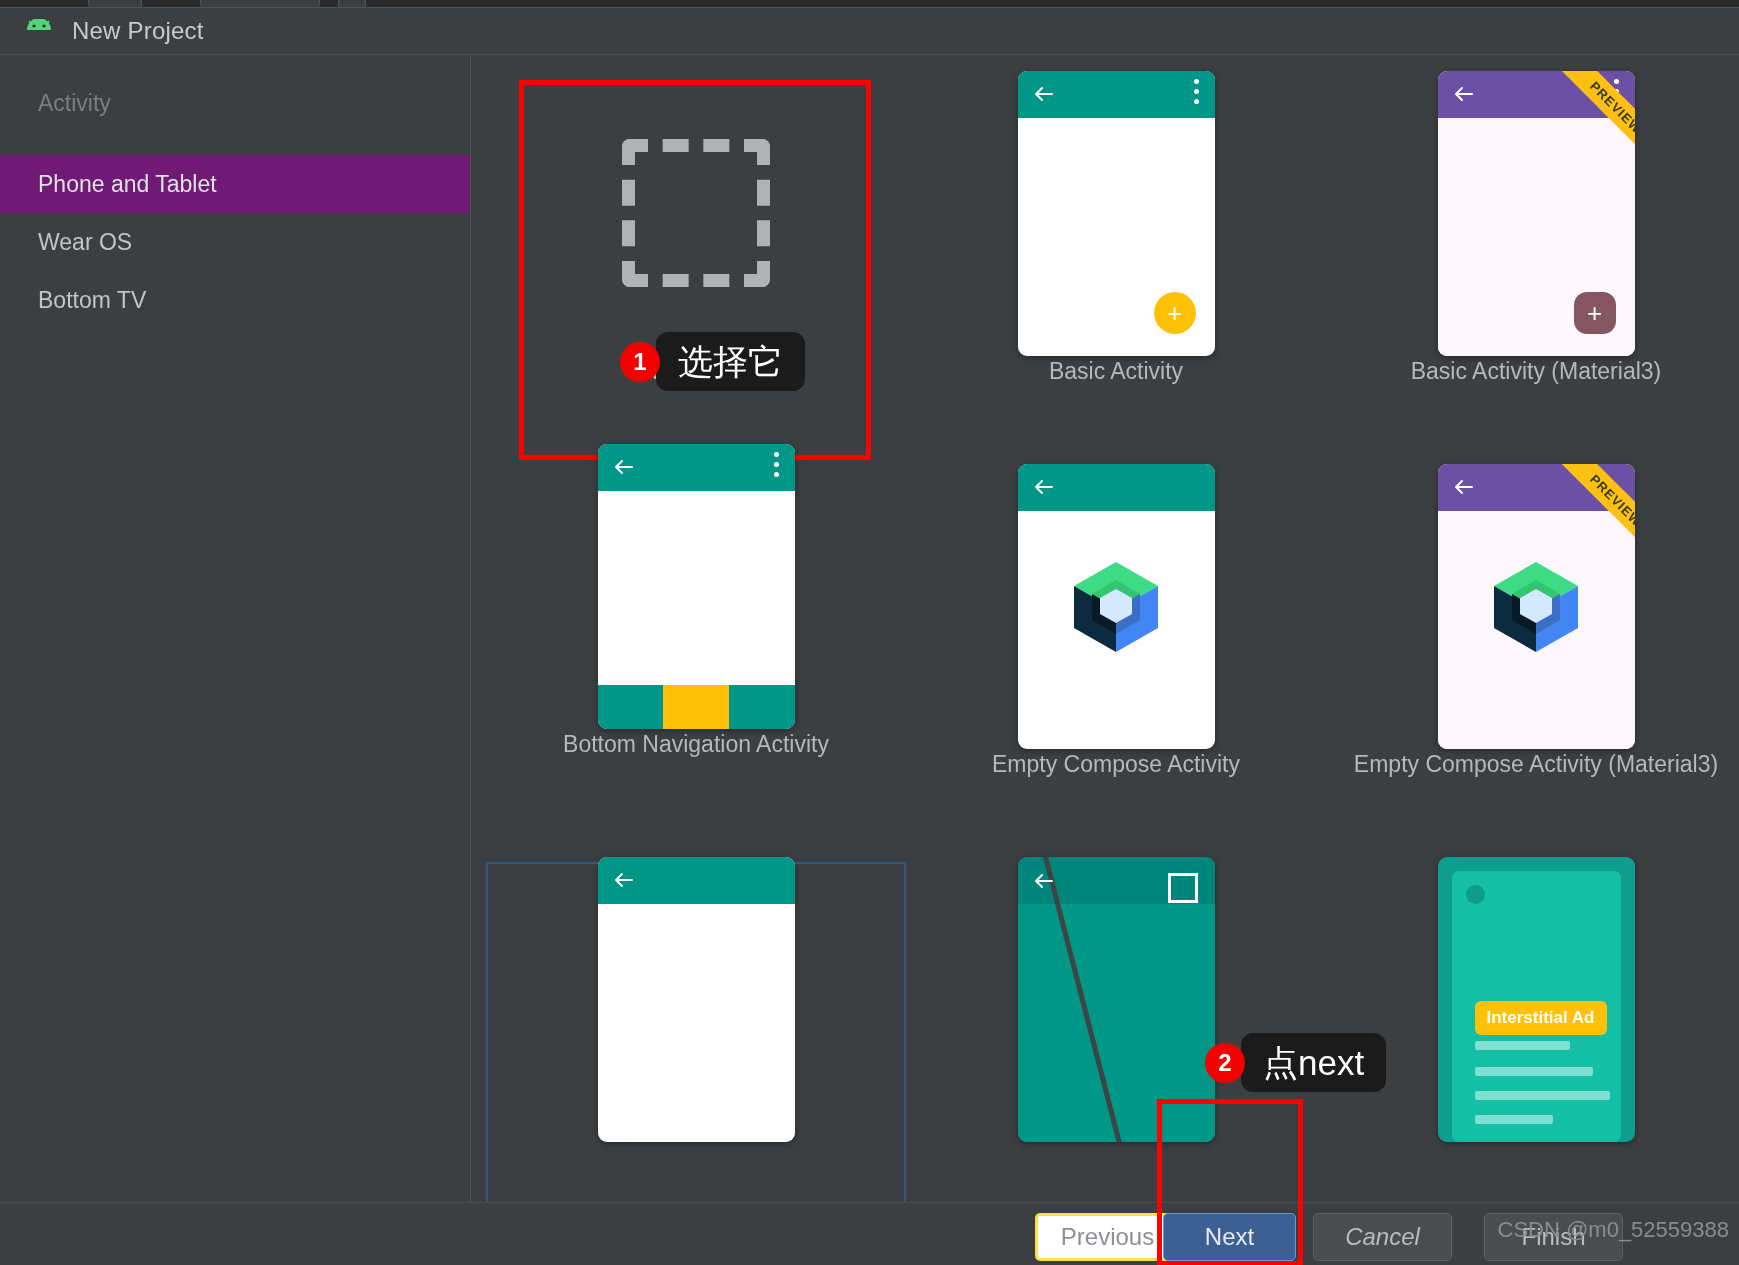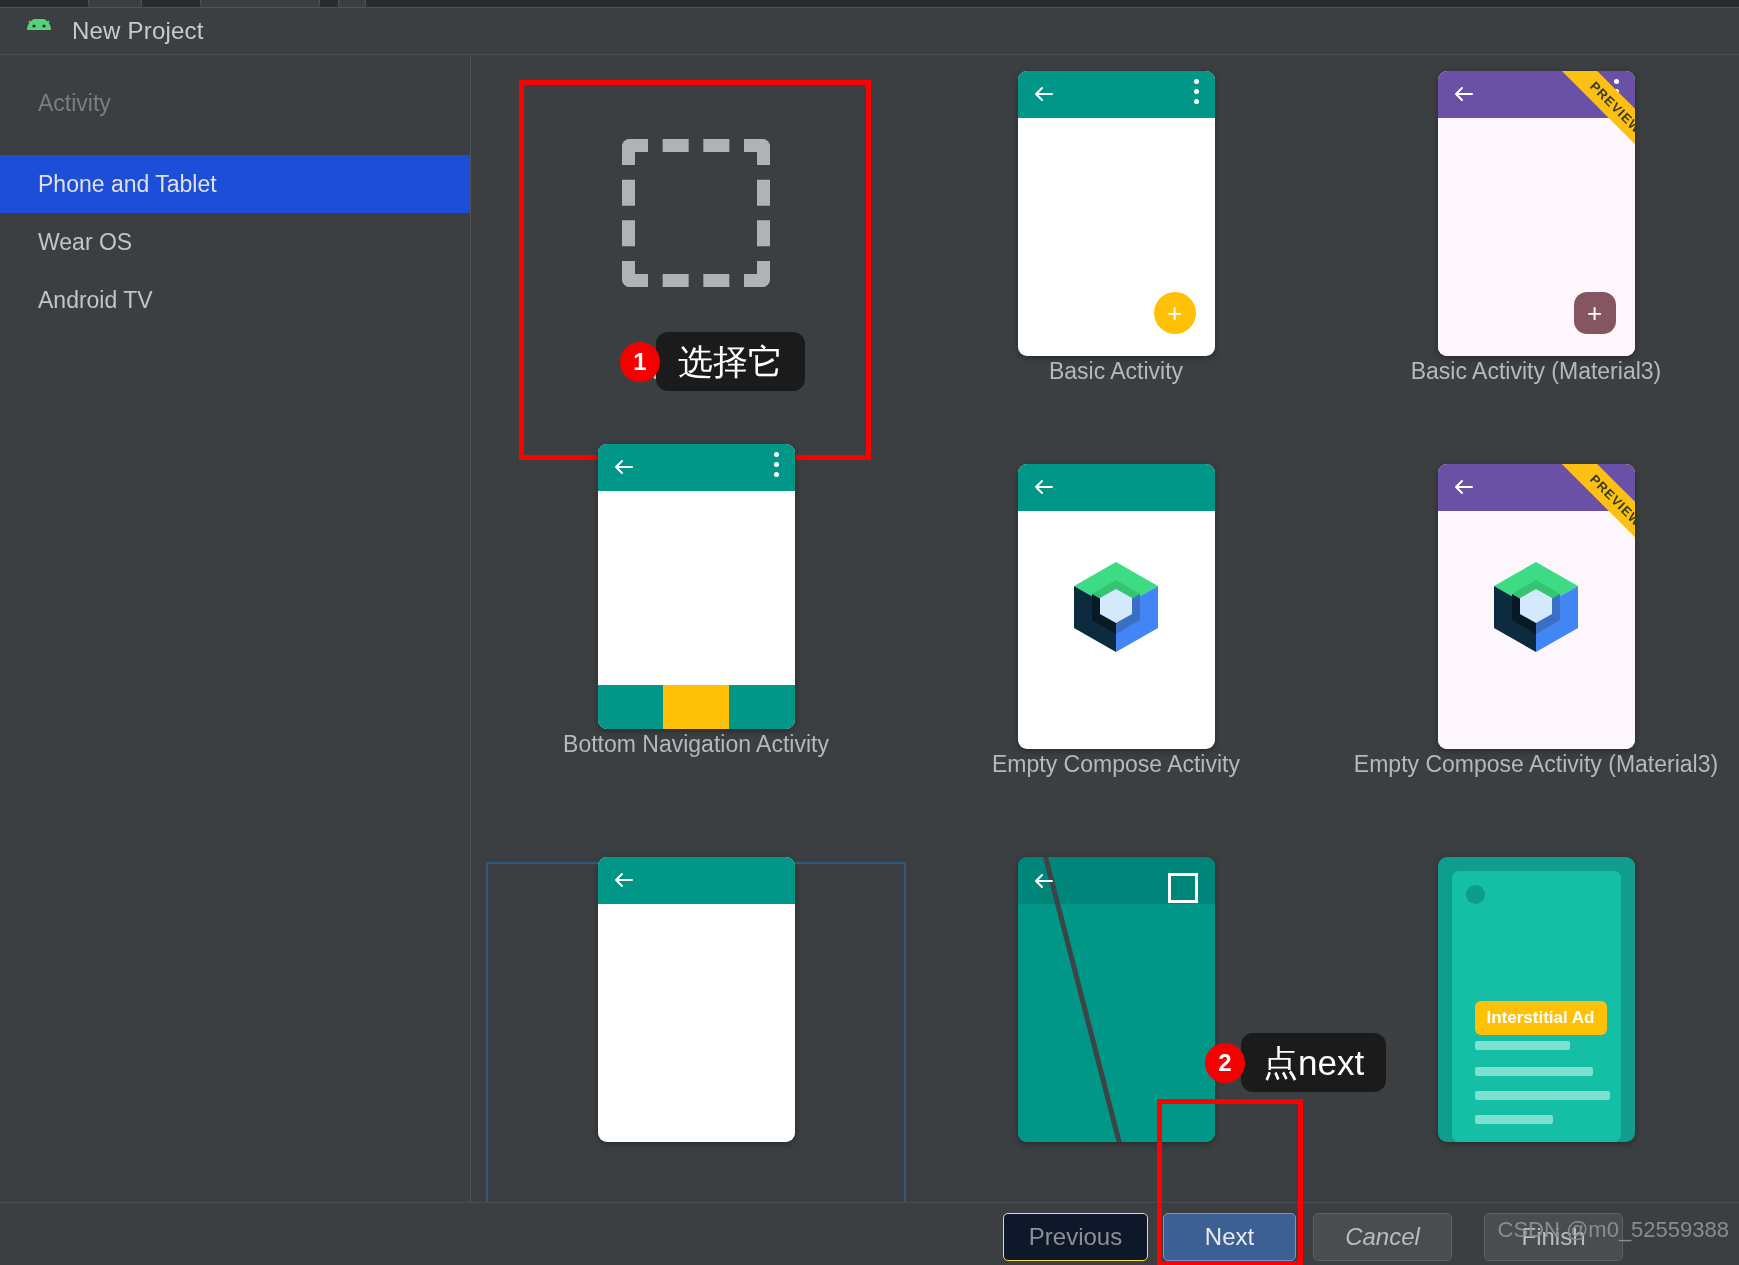--- a/index.html
+++ b/index.html
@@ -24,21 +24,21 @@
             border-bottom:1px solid #4a4e51;display:flex;align-items:center;padding-left:22px;box-sizing:border-box;}
   .android-ico{width:34px;height:24px;position:relative;margin-right:16px;}
   .title-text{font-size:24px;color:#c8cacc;letter-spacing:.2px;}
 
   
   .sidebar{position:absolute;left:0;top:48px;width:471px;height:1210px;background:#3c3f41;
            border-right:1px solid #4f5356;box-sizing:border-box;}
   .side-header{padding:34px 0 0 38px;font-size:23px;color:#7a7e81;}
   .side-list{margin-top:38px;}
   .side-item{height:58px;display:flex;align-items:center;padding-left:38px;font-size:23px;color:#c2c4c6;box-sizing:border-box;}
-  .side-item.selected{background:#1d4ed8;color:#dfe1e3;}
+  .side-item.selected{background:#701a75;color:#dfe1e3;}
 
   
   .content{position:absolute;left:472px;top:48px;width:1267px;height:1155px;overflow:hidden;}
 
   .grid{position:relative;width:1267px;}
   .cell{position:absolute;width:420px;height:390px;}
   .cell-inner{position:relative;width:420px;height:390px;display:flex;flex-direction:column;
               align-items:center;justify-content:flex-start;box-sizing:border-box;}
   .cell.selected-red > .redbox{position:absolute;left:33px;top:12px;width:352px;height:380px;
               border:5px solid #fe0000;box-sizing:border-box;pointer-events:none;}
@@ -89,21 +89,21 @@
   .ad-inner{position:absolute;left:14px;top:14px;right:14px;bottom:0px;background:#15bfa6;border-radius:7px;}
   .ad-dot{position:absolute;left:14px;top:14px;width:19px;height:19px;border-radius:50%;background:#0d9e8a;}
   .ad-badge{position:absolute;left:23px;top:90px;background:#ffc107;color:#fff;font-size:17px;font-weight:bold;
             padding:7px 12px;border-radius:6px;margin-top:40px;}
   .ad-line{position:absolute;height:9px;border-radius:2px;background:#7fe0d1;}
 
   
   .footer{position:absolute;left:0;bottom:0;width:1739px;height:62px;background:#3c3f41;border-top:1px solid #4a4e51;}
   .btn{position:absolute;bottom:4px;height:48px;border-radius:5px;box-sizing:border-box;
        display:flex;align-items:center;justify-content:center;font-size:24px;}
-  .btn.ghost{background:#0f172a;border:1px solid #fde047;color:#8c9094;}
+  .btn.ghost{background:#ffffff;border:3px solid #fde047;color:#8c9094;margin-left:32px;}
   .btn.primary{background:#3c6094;border:1px solid #6f9ad1;color:#e8eaec;}
   .btn.plain{background:#4a4d50;border:1px solid #5c6063;color:#b9bbbd;}
   .nextbox{position:absolute;border:5px solid #fe0000;box-sizing:border-box;}
 
   
   .callout{position:absolute;display:flex;align-items:center;}
   .badge-num{width:40px;height:40px;border-radius:50%;background:#f40000;color:#fff;
              display:flex;align-items:center;justify-content:center;font-size:24px;font-weight:bold;z-index:3;}
   .bubble{position:relative;background:#1b1b1b;color:#fff;border-radius:12px;padding:12px 22px;
           font-size:35px;line-height:1;margin-left:-4px;white-space:nowrap;z-index:2;}
@@ -142,21 +142,21 @@
   <div class="sidebar">
     <div class="side-header">Activity</div>
     <div class="side-list">
       <div class="side-item selected">
         <span>Phone and Tablet</span>
       </div>
       <div class="side-item">
         <span>Wear OS</span>
       </div>
       <div class="side-item">
-        <span>Android TV</span>
+        <span>Bottom TV</span>
       </div>
     </div>
   </div>
 
   <div class="content">
     <div class="grid">
 
       <div class="cell selected-red" style="left:14px;top:12px;">
         <div class="redbox"></div>
         <div class="cell-inner">

